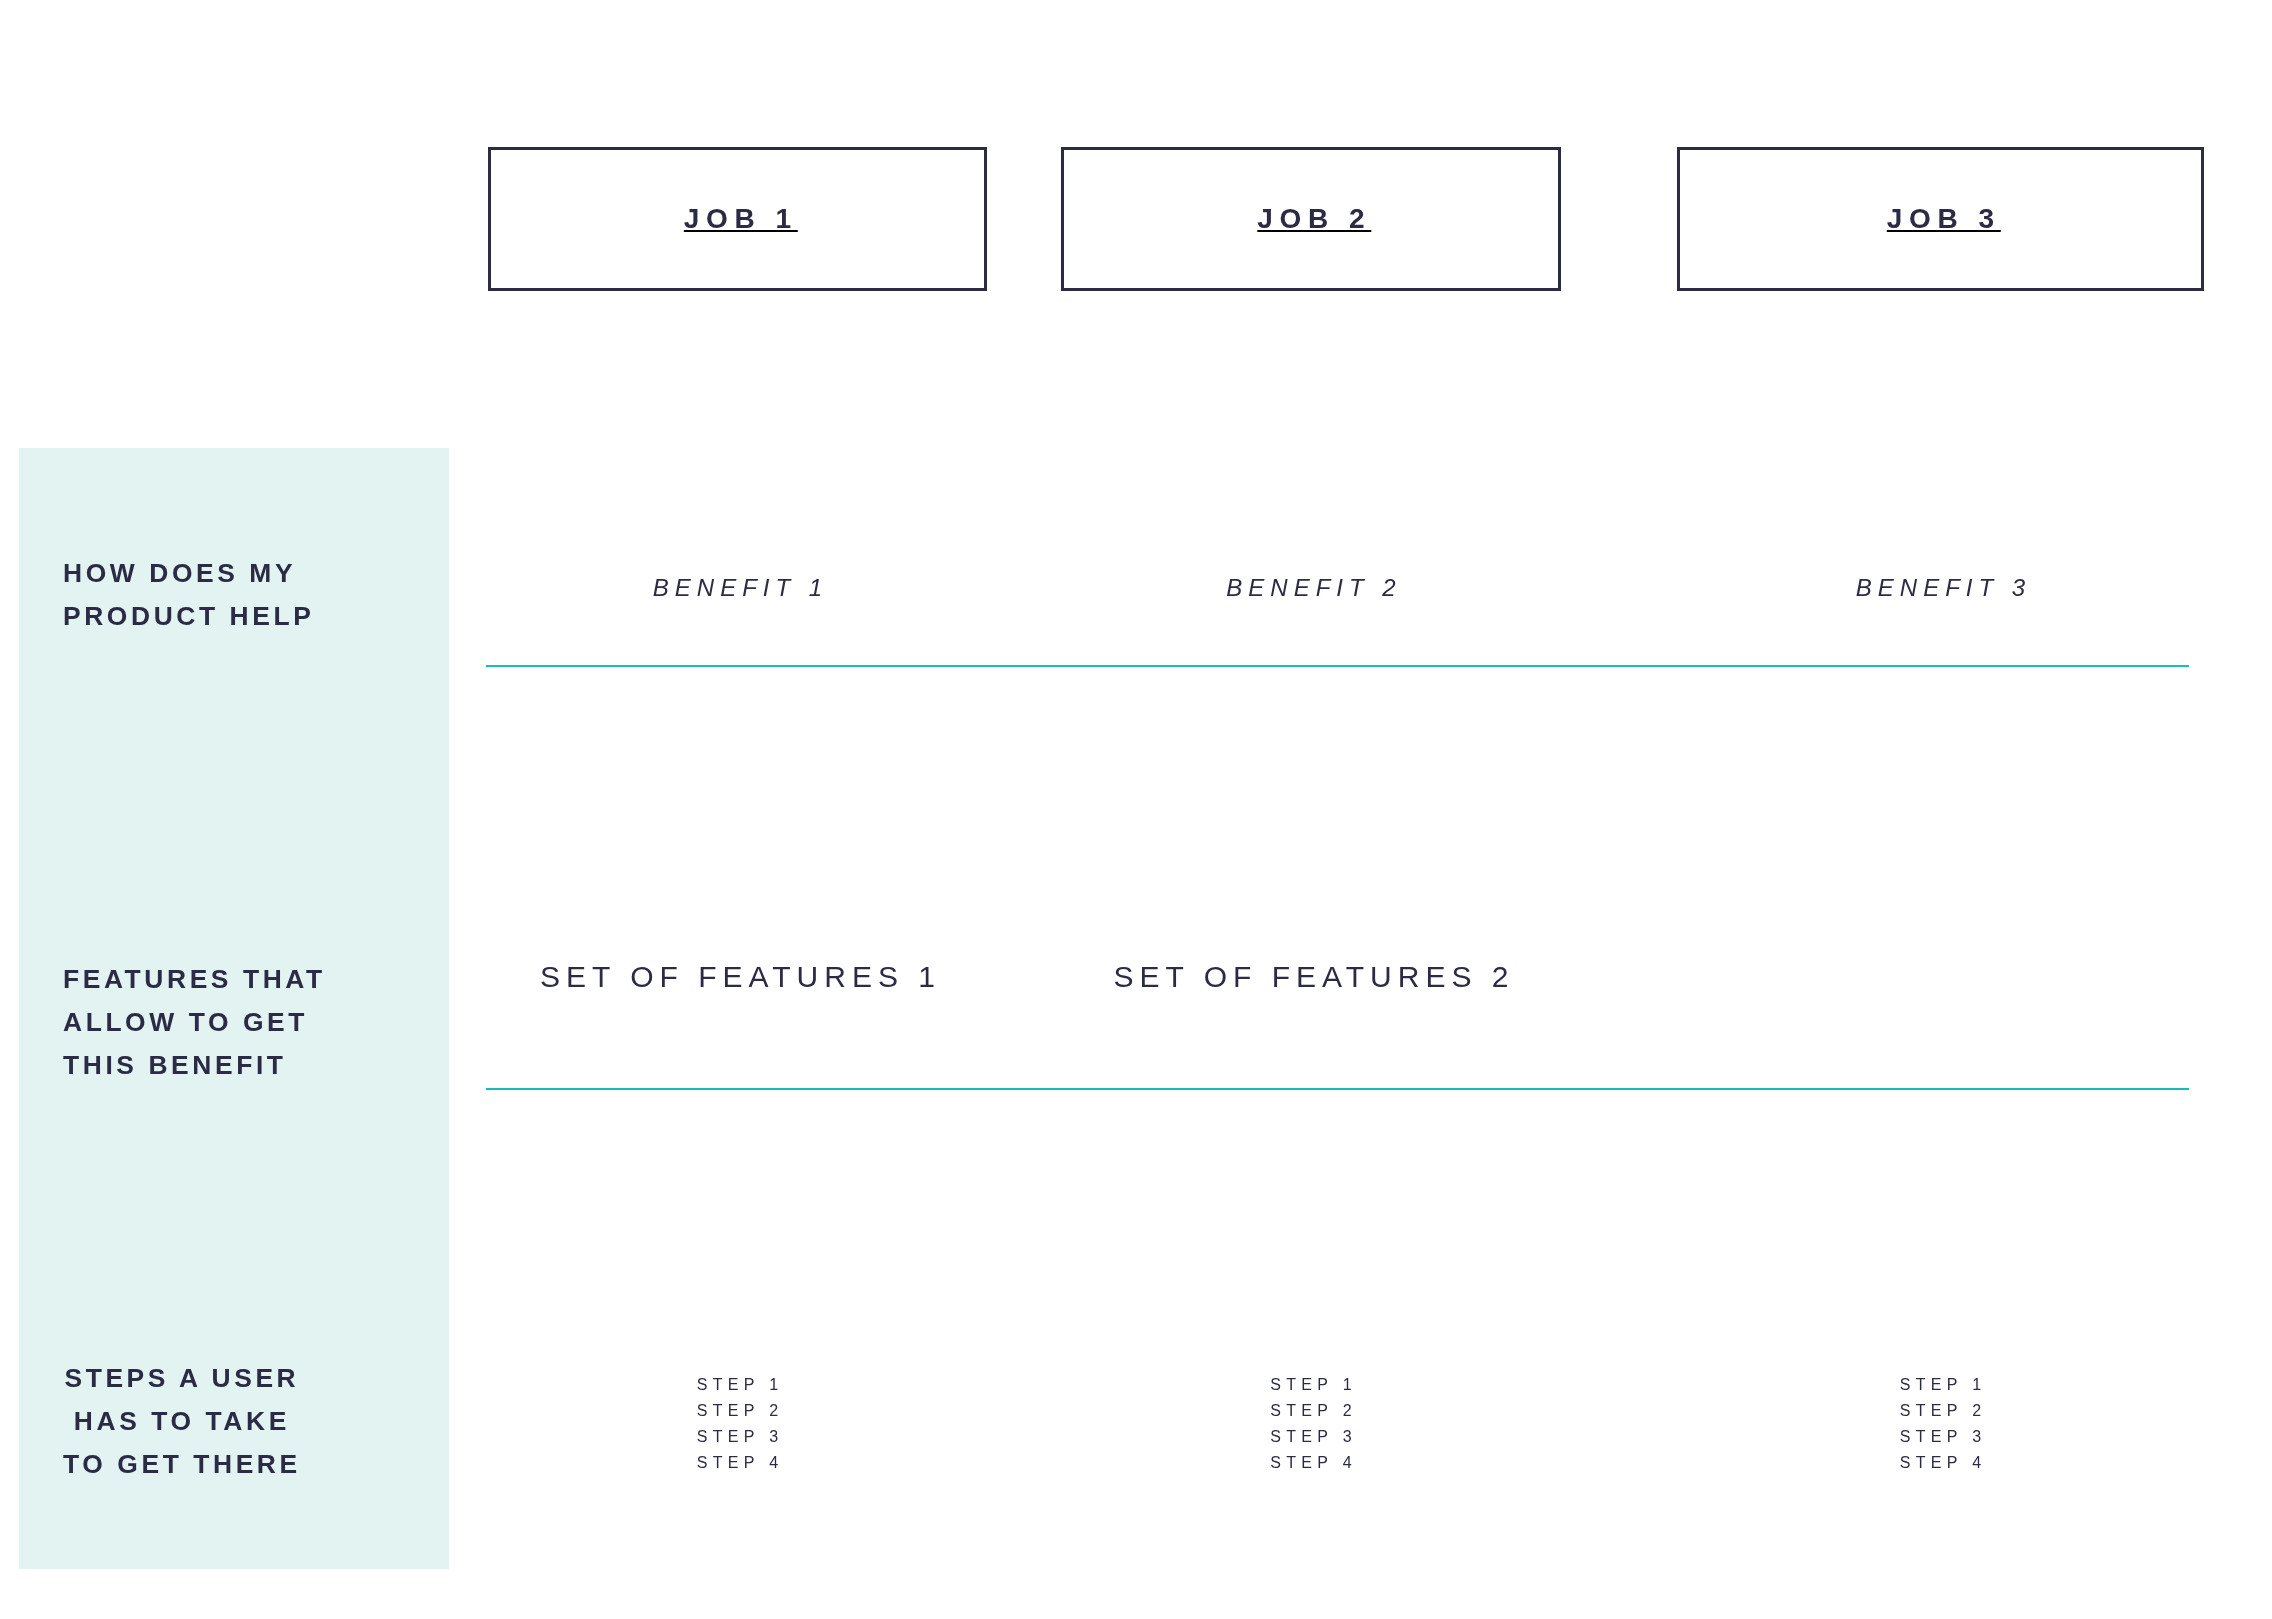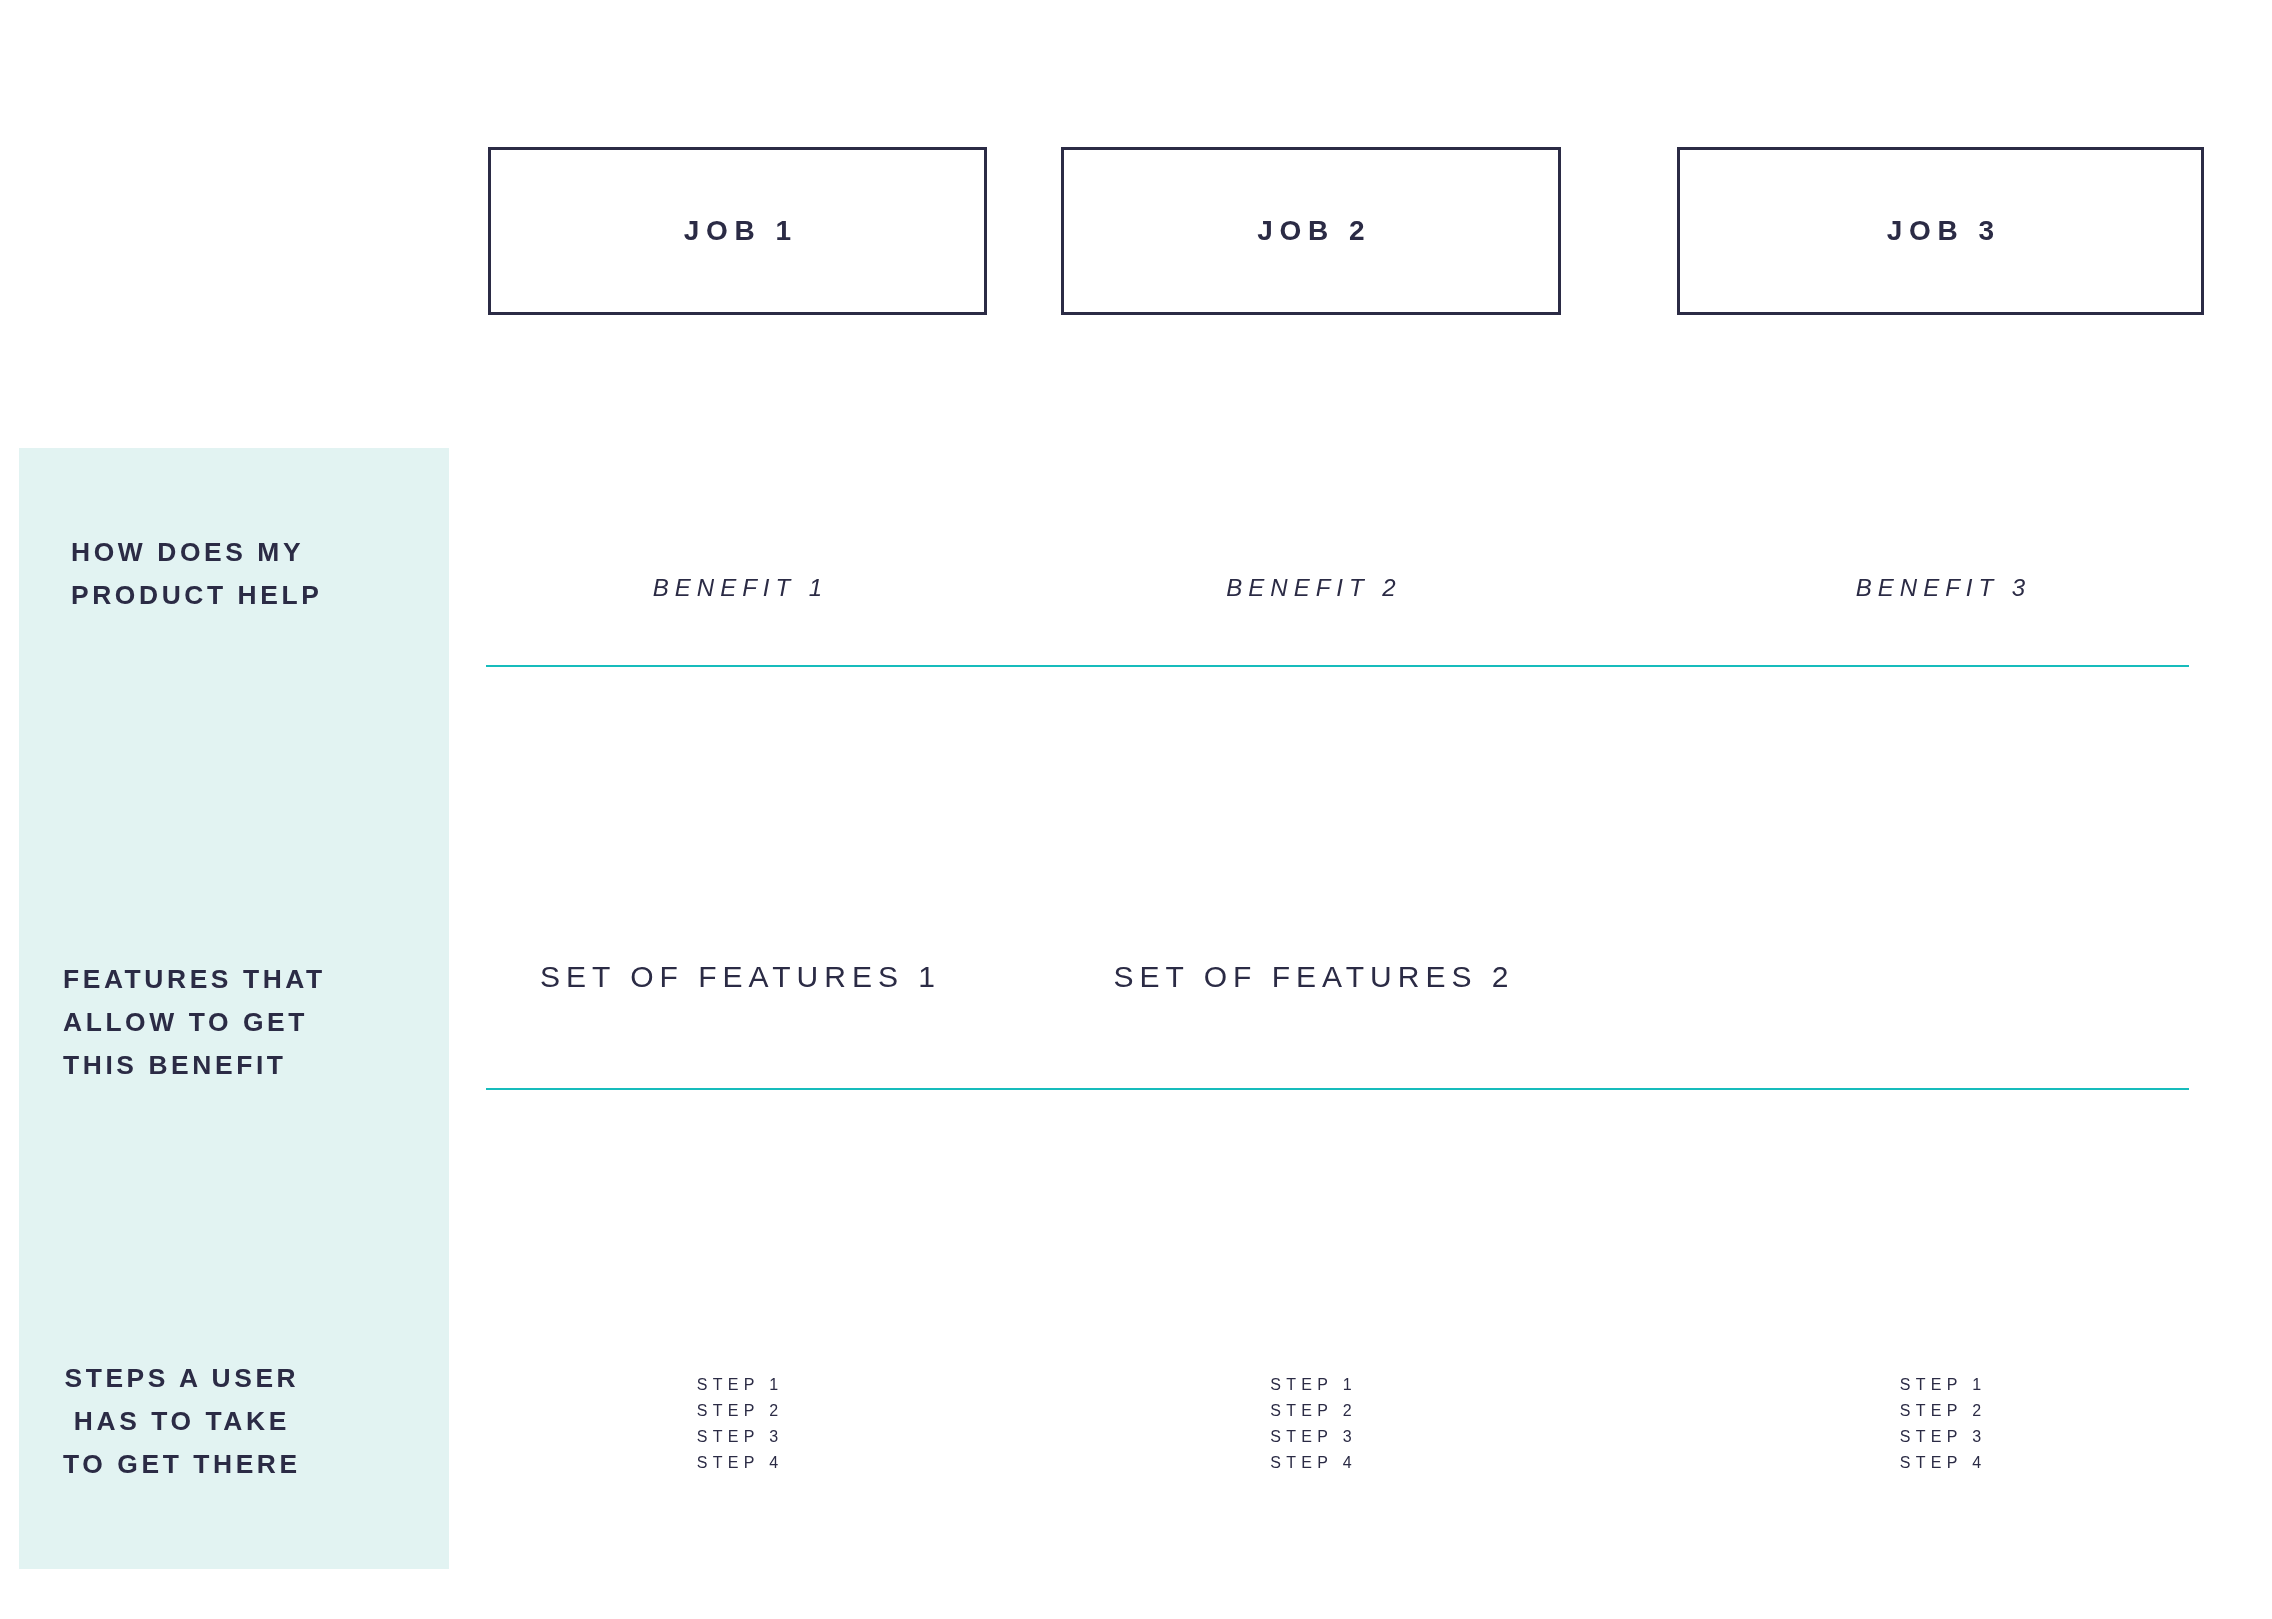--- a/index.html
+++ b/index.html
@@ -36,35 +36,36 @@
     left: 63px;
     color: #2b2b45;
     font-family: "Liberation Sans", sans-serif;
     font-weight: bold;
     font-size: 26.4px;
     letter-spacing: 3.6px;
     line-height: 1.62;
     text-transform: uppercase;
     white-space: pre-line;
   }
-  .sidebar-label.row-benefit  { top: 531px; margin-left: 8px; }
+  .sidebar-label.row-benefit  { top: 552px; }
   .sidebar-label.row-features { top: 914px; margin-top: 44px; }
   .sidebar-label.row-steps    { top: 1357px; text-align: center; }
 
   
   .job-box {
     position: absolute;
     top: 147px;
-    height: 168px;
+    height: 144px;
     border: 3.3px solid #2b2b45;
     box-sizing: border-box;
     background: #ffffff;
     display: flex;
     align-items: center;
     justify-content: center;
+    text-decoration: underline;
   }
   .job-box.job-1 { left: 488px;  width: 499px; }
   .job-box.job-2 { left: 1061px; width: 500px; }
   .job-box.job-3 { left: 1677px; width: 527px; align-items: center; }
 
   .job-title {
     color: #2b2b45;
     font-family: "Liberation Sans", sans-serif;
     font-weight: bold;
     font-size: 28px;

